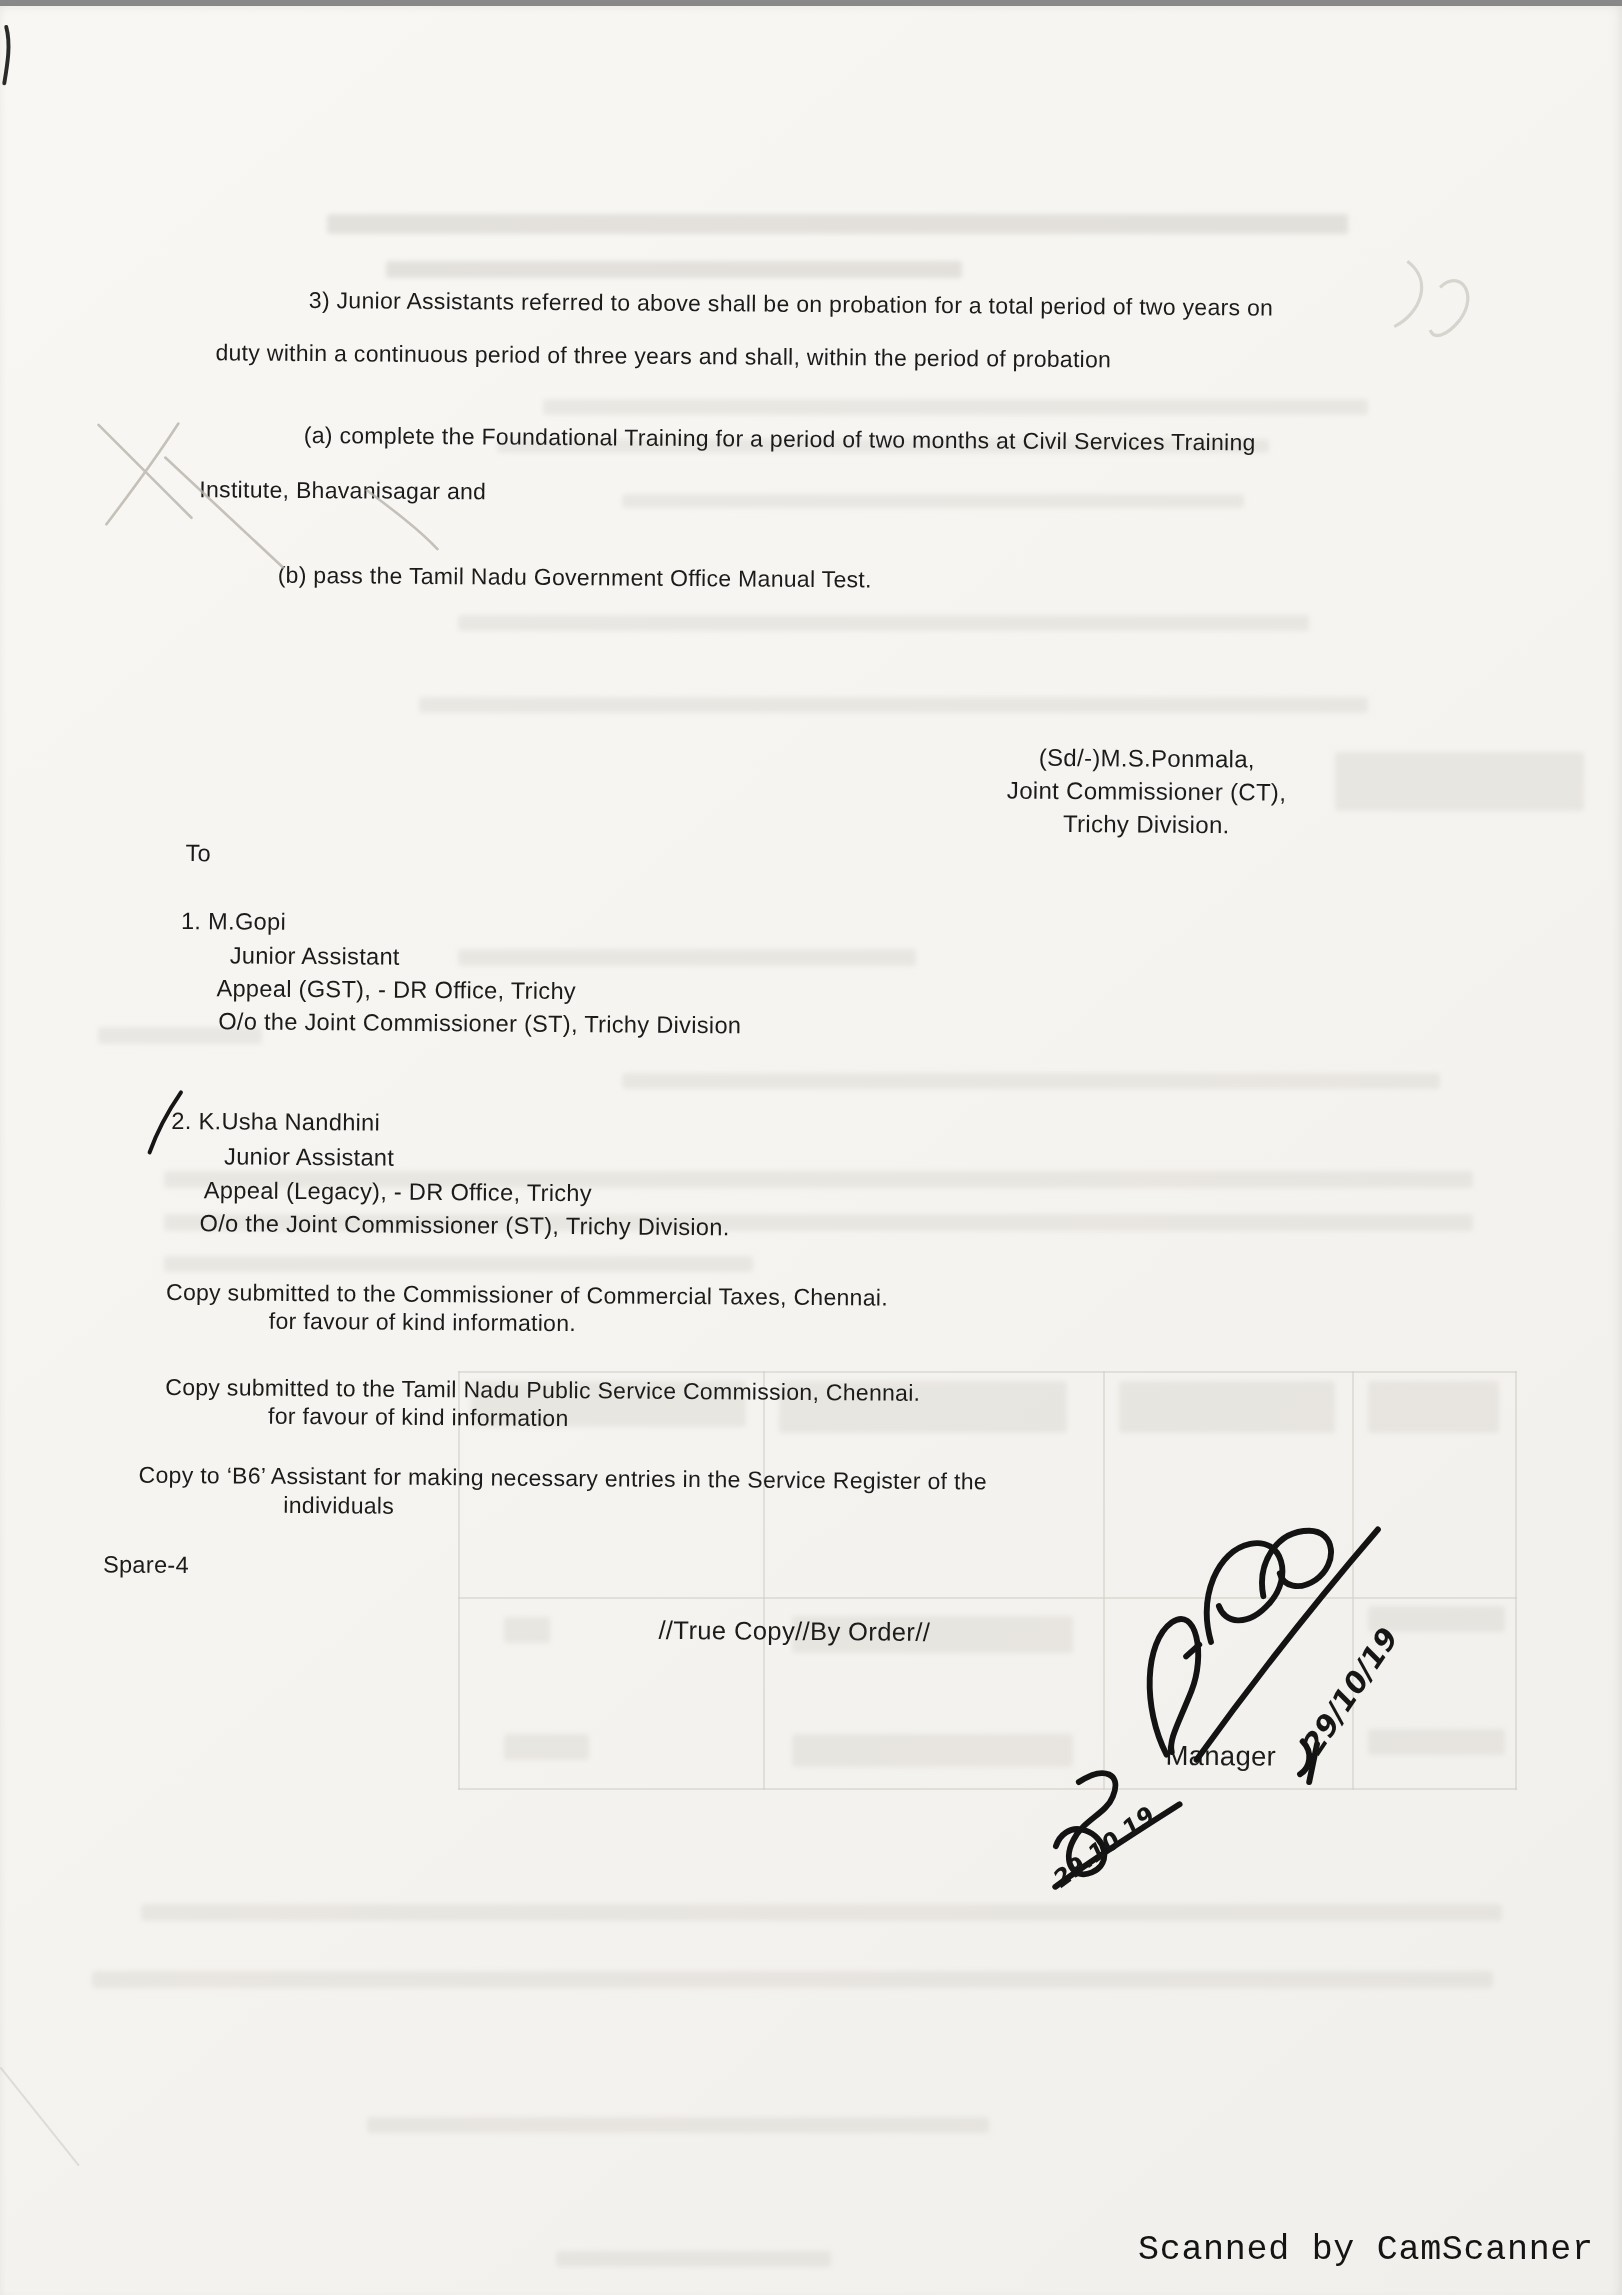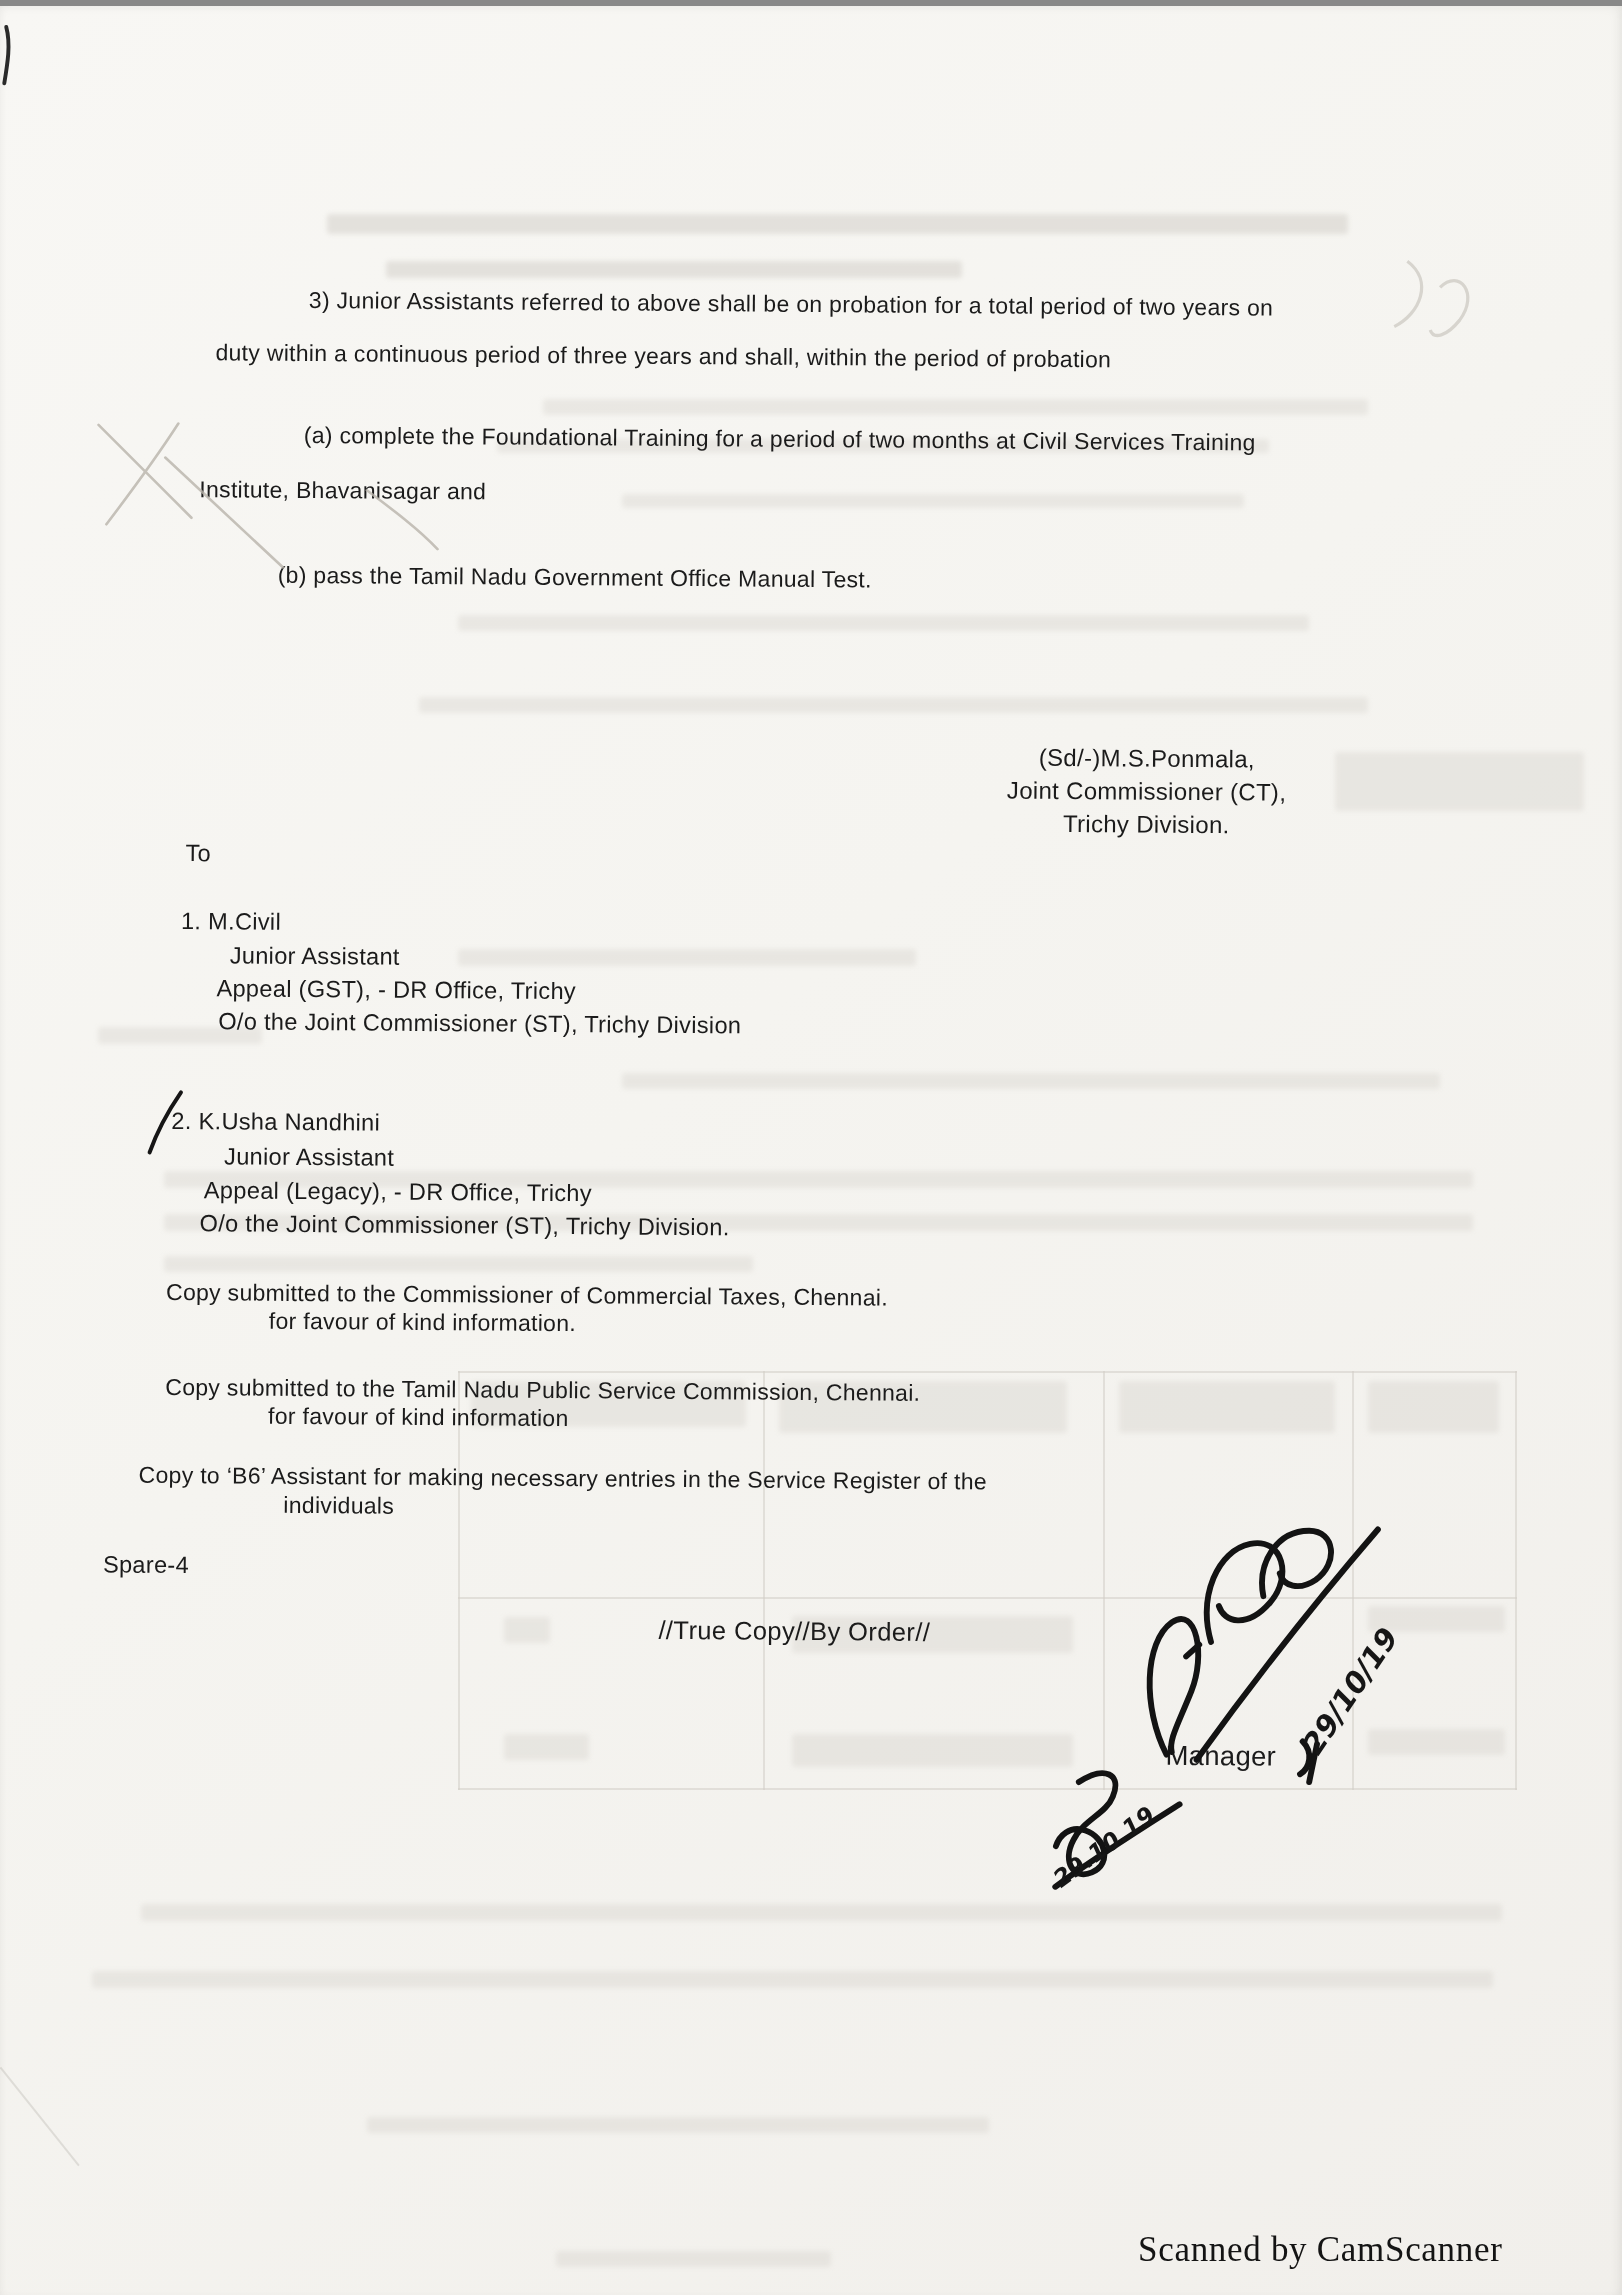--- a/index.html
+++ b/index.html
@@ -11,21 +11,21 @@
     margin-top:6px;
   }
   .tilt{position:absolute;left:0;top:0;width:100%;height:100%;transform:rotate(0.45deg);transform-origin:50% 40%;}
   .line{position:absolute;white-space:nowrap;font-size:23px;letter-spacing:0.3px;}
   .addr{font-size:23.6px;}
   .sigblock{position:absolute;left:982px;top:733px;width:327px;text-align:center;
     font-size:24px;line-height:33px;letter-spacing:0.3px;}
   .truecopy{font-size:25.5px;letter-spacing:0.4px;}
   .manager{font-size:27.5px;}
   .spare{font-size:23.6px;}
-  .scanner{position:absolute;left:1138px;top:2224px;font-family:Liberation Serif, serif;
+  .scanner{position:absolute;left:1138px;top:2224px;font-family:Liberation Mono, monospace;
     font-size:35px;color:#141414;letter-spacing:0.7px;white-space:nowrap;}
   
   .bleed{position:absolute;background:#c9c5be;opacity:.42;filter:blur(2.6px);border-radius:3.3px;}
   .bleed.softer{opacity:.28;}
   .gridv{position:absolute;width:2px;background:#d3cfc8;opacity:.55;filter:blur(0.7px);}
   .gridh{position:absolute;height:2px;background:#d3cfc8;opacity:.55;filter:blur(0.7px);}
   .hand-date{position:absolute;font-size:29.5px;font-weight:bold;font-style:italic;
     font-family:"DejaVu Sans",sans-serif;white-space:nowrap;color:#161616;}
   .hand-date.mgr{left:1278px;top:1668px;transform:rotate(-56deg);}
   .hand-date.ini{left:1045px;top:1827px;font-size:24px;transform:rotate(-36deg);}
@@ -87,21 +87,21 @@
     <div class="sigblock">
       <div>(Sd/-)M.S.Ponmala,</div>
       <div>Joint Commissioner (CT),</div>
       <div>Trichy Division.</div>
     </div>
 
     <div class="line addr" style="left:185px;top:839px;">To</div>
 
     <div class="line addr" style="left:181px;top:907px;">
       <span>1.</span>
-      <span>M.Civil</span>
+      <span>M.Gopi</span>
     </div>
     <div class="line addr" style="left:230px;top:941px;">Junior Assistant</div>
     <div class="line addr" style="left:217px;top:974px;">Appeal (GST), - DR Office, Trichy</div>
     <div class="line addr" style="left:219px;top:1007px;">O/o the Joint Commissioner (ST), Trichy Division</div>
 
     <div class="line addr" style="left:173px;top:1107px;">
       <span>2.</span>
       <span>K.Usha Nandhini</span>
     </div>
     <div class="line addr" style="left:226px;top:1142px;">Junior Assistant</div>

